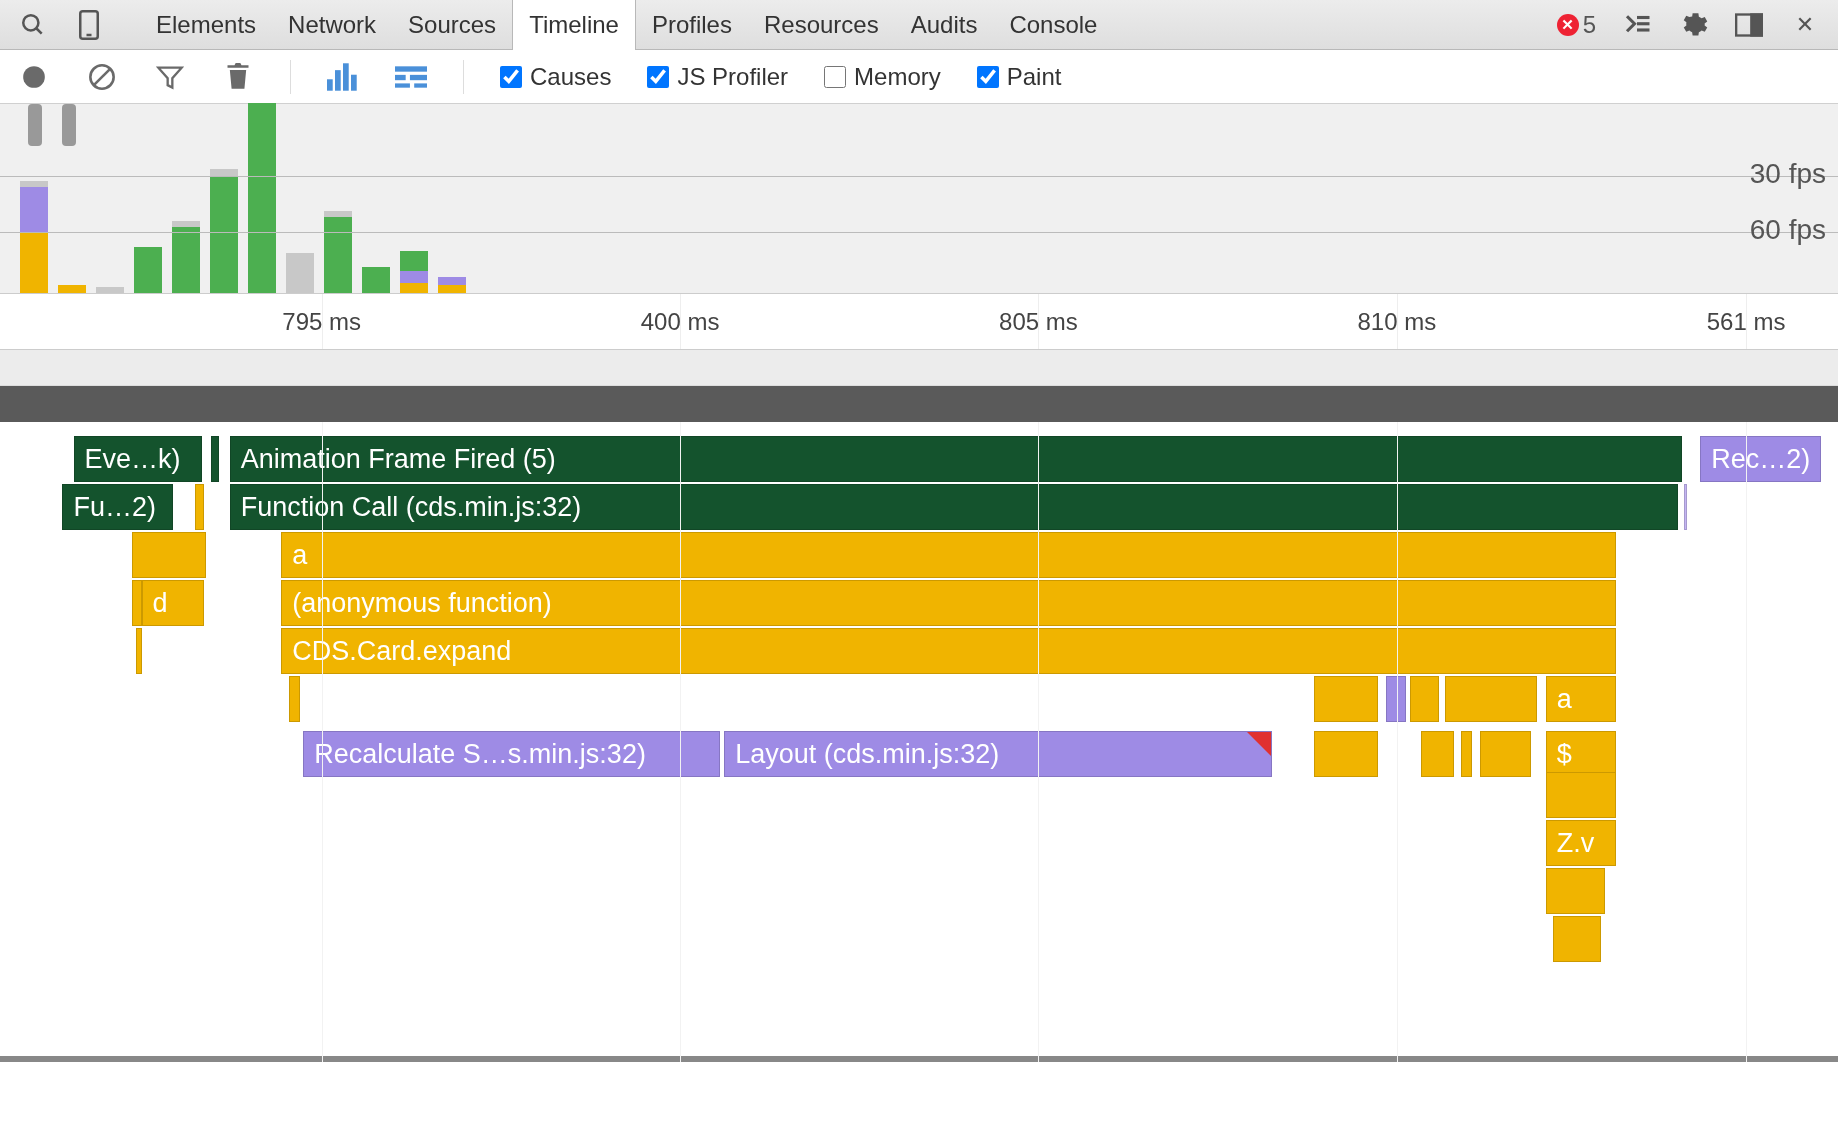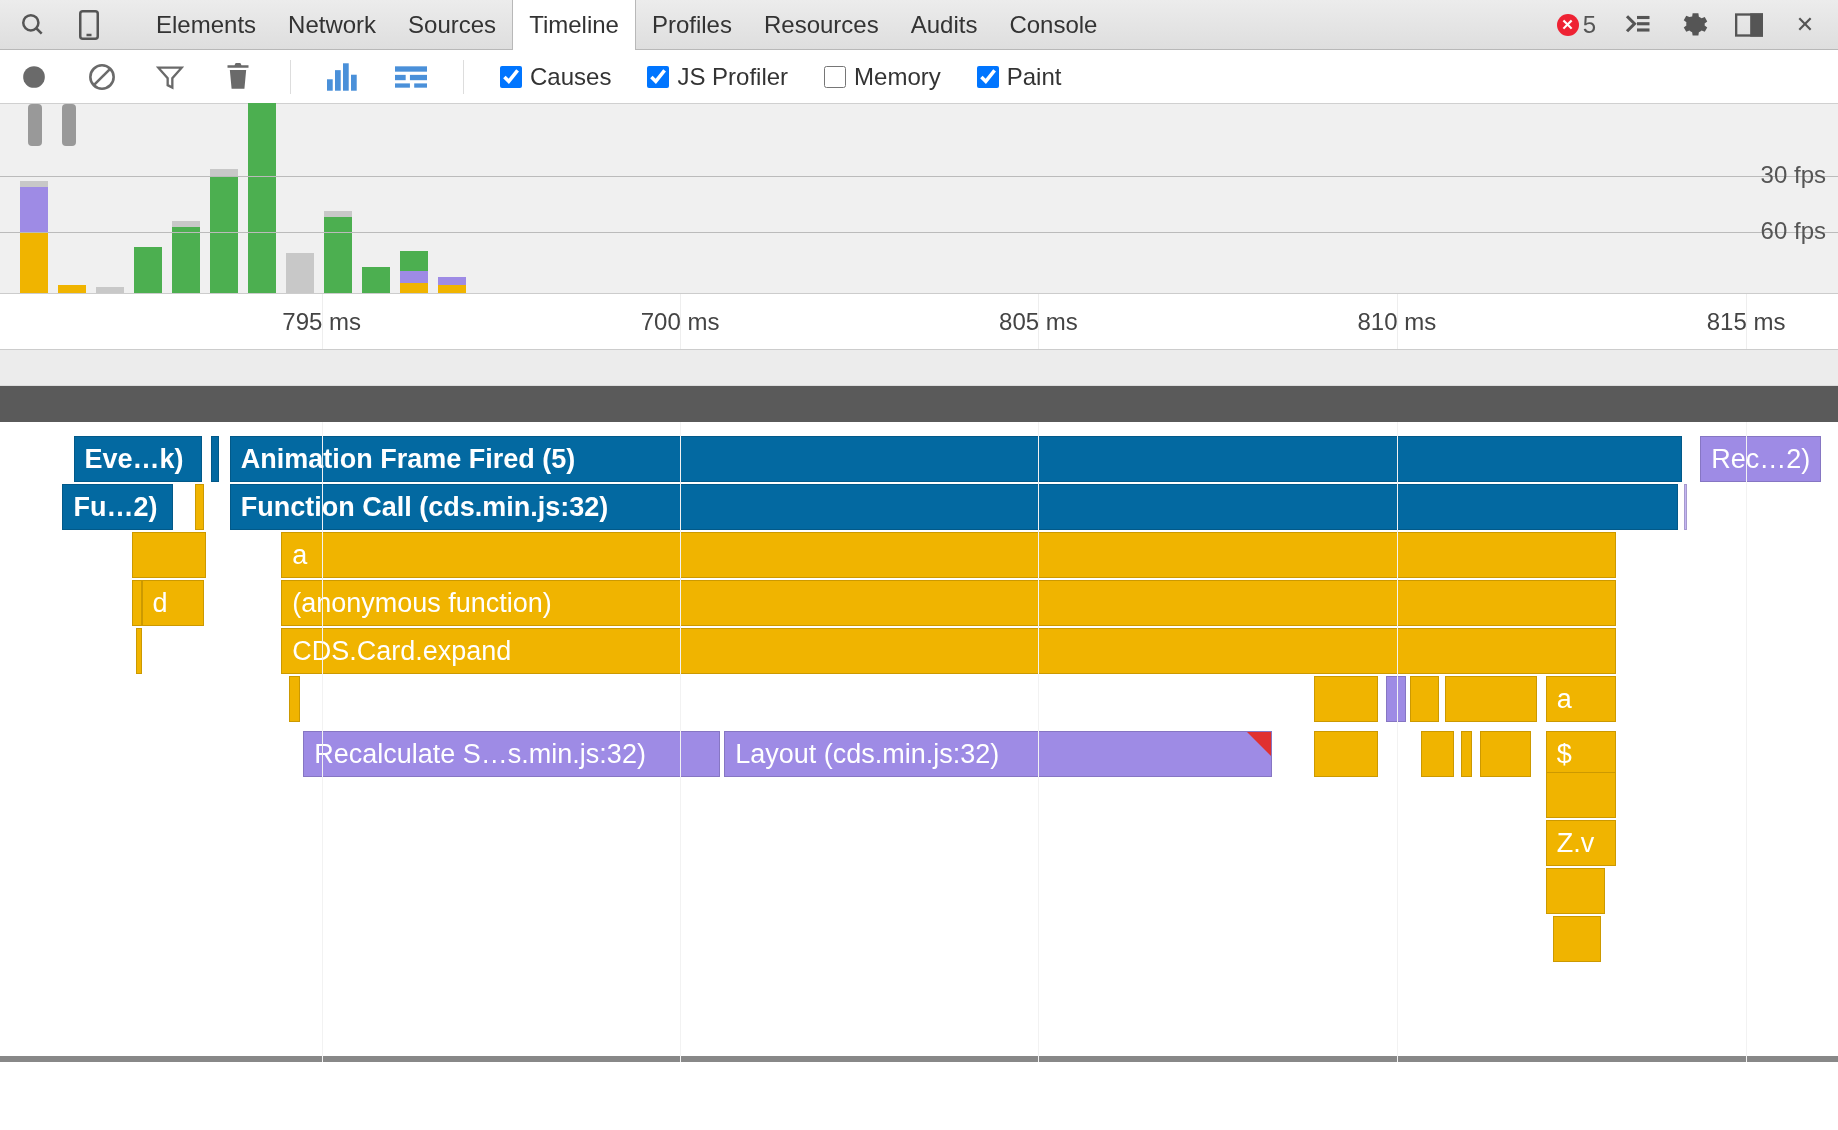--- a/index.html
+++ b/index.html
@@ -38,21 +38,21 @@
   .toolbar label { display: flex; align-items: center; gap: 8px; color: #333; cursor: pointer; }
   .toolbar input[type=checkbox] { width: 22px; height: 22px; }
 
   
   .overview {
     position: relative; height: 190px; width: 100%;
     background: #f0f0f0;
     border-bottom: 1px solid #ccc;
   }
   .overview .fps-line { position: absolute; left: 0; right: 0; border-top: 1px solid #bbb; }
-  .overview .fps-label { position: absolute; right: 12px; color: #555; font-size: 24px; transform: translateY(-55%); }
+  .overview .fps-label { position: absolute; right: 12px; color: #555; font-size: 28px; transform: translateY(-55%); }
   .overview .bars { position: absolute; left: 20px; top: 0; bottom: 0; display: flex; align-items: flex-end; gap: 10px; }
   .overview .bar { width: 28px; display: flex; flex-direction: column-reverse; }
   .overview .bar .seg { width: 100%; }
   .overview .handle { position: absolute; top: 0; width: 14px; height: 42px; background: #999; border-radius: 4px; }
 
   
   .ruler { height: 56px; width: 100%; position: relative; border-bottom: 1px solid #ccc; background: #fff; }
   .ruler .tick { position: absolute; top: 0; bottom: 0; border-left: 1px solid #eee; }
   .ruler .tick-label { position: absolute; top: 14px; color: #444; transform: translateX(-50%); }
 
@@ -66,21 +66,21 @@
   .row { position: absolute; left: 0; right: 0; height: 48px; }
   .blk {
     position: absolute; top: 0; height: 46px;
     display: flex; align-items: center;
     padding: 0 10px;
     color: #fff; font-size: 27px;
     border: 1px solid rgba(0,0,0,.15);
     white-space: nowrap; overflow: hidden;
     cursor: pointer;
   }
-  .c-amber      { background: #0369a1; font-weight: bold; }
+  .c-amber      { background: #14532d; }
   .c-amber-dk   { background: #f0b400; }
   .c-purple     { background: #9e8be5; }
   .c-purple-lt  { background: #c4b5f2; }
   .red-tri {
     position: absolute; top: 0; right: 0;
     width: 0; height: 0;
     border-top: 24px solid #e03030;
     border-left: 24px solid transparent;
   }
   .thin { padding: 0; }
@@ -251,27 +251,27 @@
   <div class="fps-line" id="fps30" style="top: 72px;"></div>
   <span class="fps-label" id="fps30l" style="top: 72px;">30 fps</span>
   <div class="fps-line" id="fps60" style="top: 128px;"></div>
   <span class="fps-label" id="fps60l" style="top: 128px;">60 fps</span>
 </div>
 
 <div class="ruler">
     <div class="tick" style="left: 17.5%;"></div>
     <div class="tick-label" style="left: 17.5%;">795 ms</div>
     <div class="tick" style="left: 37%;"></div>
-    <div class="tick-label" style="left: 37%;">700 ms</div>
+    <div class="tick-label" style="left: 37%;">400 ms</div>
     <div class="tick" style="left: 56.5%;"></div>
     <div class="tick-label" style="left: 56.5%;">805 ms</div>
     <div class="tick" style="left: 76%;"></div>
     <div class="tick-label" style="left: 76%;">810 ms</div>
     <div class="tick" style="left: 95%;"></div>
-    <div class="tick-label" style="left: 95%;">815 ms</div>
+    <div class="tick-label" style="left: 95%;">561 ms</div>
   </div>
 <div class="strip-light"></div>
 <div class="strip-dark"></div>
 
 <div class="flame-wrap">
   <div class="flame" id="flame">
       <div class="row" style="top: 0px;">
         <div class="blk c-amber" style="left: 4%; width: 7%;">Eve…k)</div>
         <div class="blk c-amber thin" style="left: 11.5%; width: 0.4%;"></div>
         <div class="blk c-amber" style="left: 12.5%; width: 79%;">Animation Frame Fired (5)</div>

